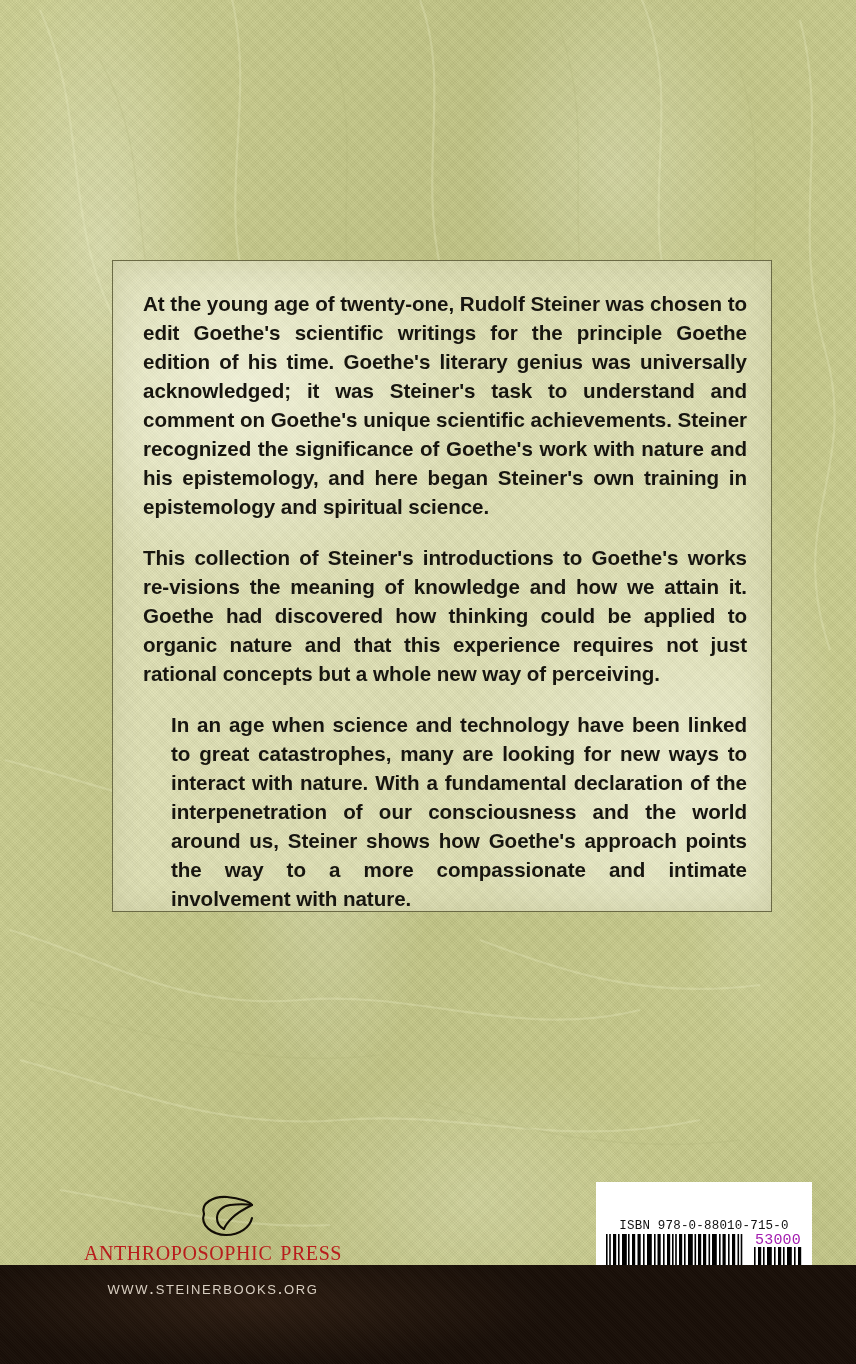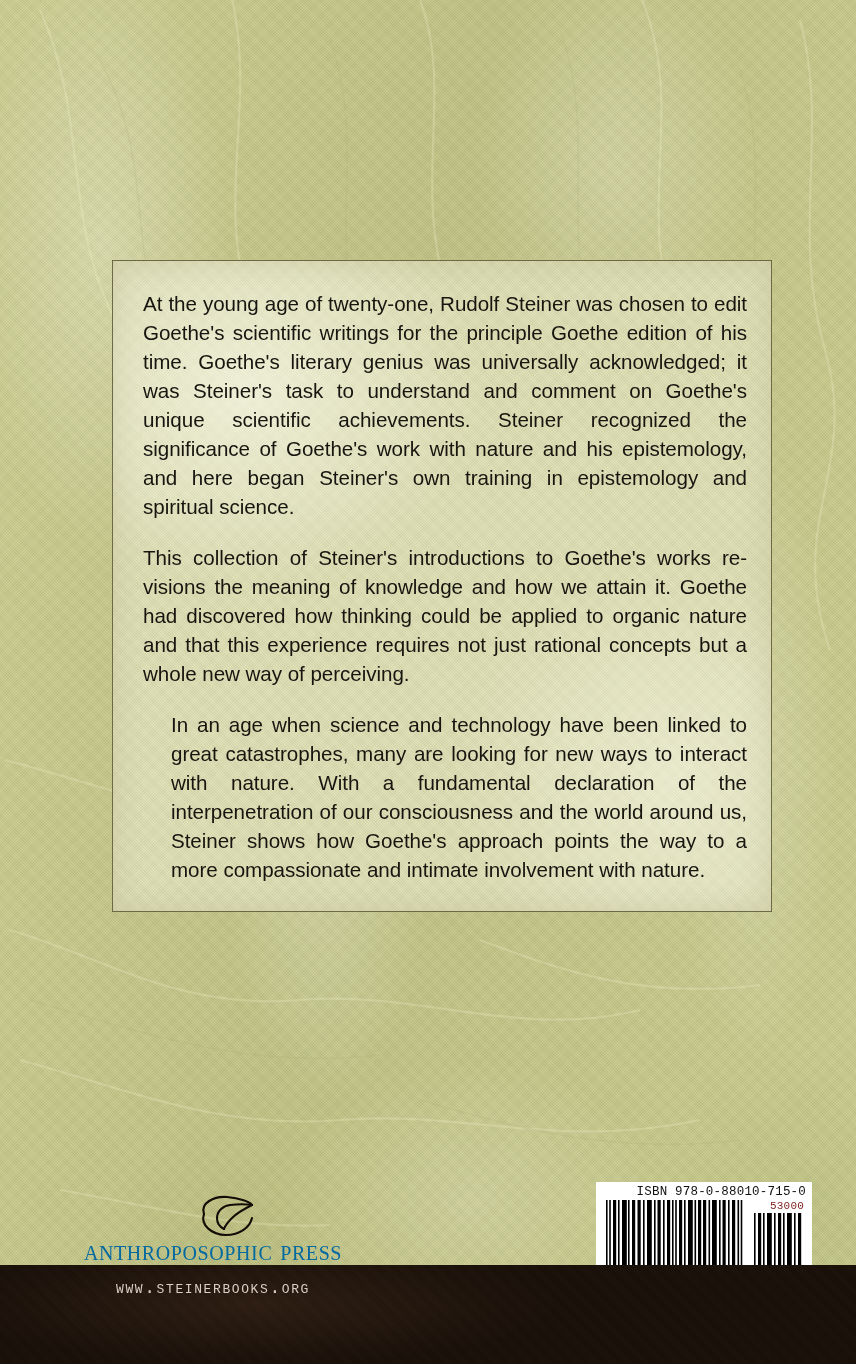--- a/index.html
+++ b/index.html
@@ -68,21 +68,21 @@
     width: 604px;
   }
   .para {
     margin: 0 0 22px 0;
     color: #17150f;
     font-family: "Liberation Sans", sans-serif;
     font-size: 20.6px;
     line-height: 29px;
     text-align: justify;
     letter-spacing: -0.05px;
-    font-weight: 400;
+    font-weight: 700;
   }
   .para:last-child { margin-bottom: 0; margin-left: 28px; }
 
   
   #price {
     position: absolute;
     right: 44px;
     top: 1148px;
     color: #120f08;
     font-family: "Liberation Serif", serif;
@@ -103,36 +103,37 @@
     box-sizing: border-box;
     padding: 3px 6px 0 6px;
   }
   .bc-isbn {
     font-family: "Liberation Mono", monospace;
     font-size: 12.5px;
     line-height: 14px;
     color: #111;
     letter-spacing: .2px;
     white-space: nowrap;
-    text-align: right;
+    text-align: center;
+    margin-top: 34px;
   }
   .bc-row {
     display: flex;
     align-items: flex-start;
     gap: 6px;
     margin-top: 1px;
   }
   .bc-main { width: 144px; }
   .bc-addon { width: 52px; }
   .bc-addon-digits {
     font-family: "Liberation Mono", monospace;
-    font-size: 11px;
+    font-size: 15px;
     line-height: 13px;
-    color: #7f1d1d;
-    text-align: right;
+    color: #a21caf;
+    text-align: center;
     letter-spacing: .2px;
   }
   .bars {
     display: block;
     width: 100%;
   }
   .bc-ean {
     font-family: "Liberation Mono", monospace;
     font-size: 12.5px;
     line-height: 14px;
@@ -162,37 +163,37 @@
     top: 1192px;
     width: 64px;
     height: 48px;
   }
   #publisher-name {
     position: absolute;
     left: 0;
     right: 0;
     top: 1234px;
     text-align: center;
-    color: #0369a1;
+    color: #b91c1c;
     font-family: "Liberation Serif", serif;
     font-size: 29px;
     line-height: 32px;
     letter-spacing: .6px;
     font-variant: small-caps;
     text-transform: lowercase;
     padding-right: 430px;
   }
   #publisher-url {
     position: absolute;
     left: 0;
     right: 0;
     top: 1277px;
     text-align: center;
     color: #d9cfc2;
-    font-family: Liberation Mono, monospace;
+    font-family: Liberation Sans, sans-serif;
     font-size: 18px;
     line-height: 22px;
     letter-spacing: 1.6px;
     font-variant: small-caps;
     text-transform: lowercase;
     padding-right: 430px;
   }
 </style>
 </head>
 <body>

